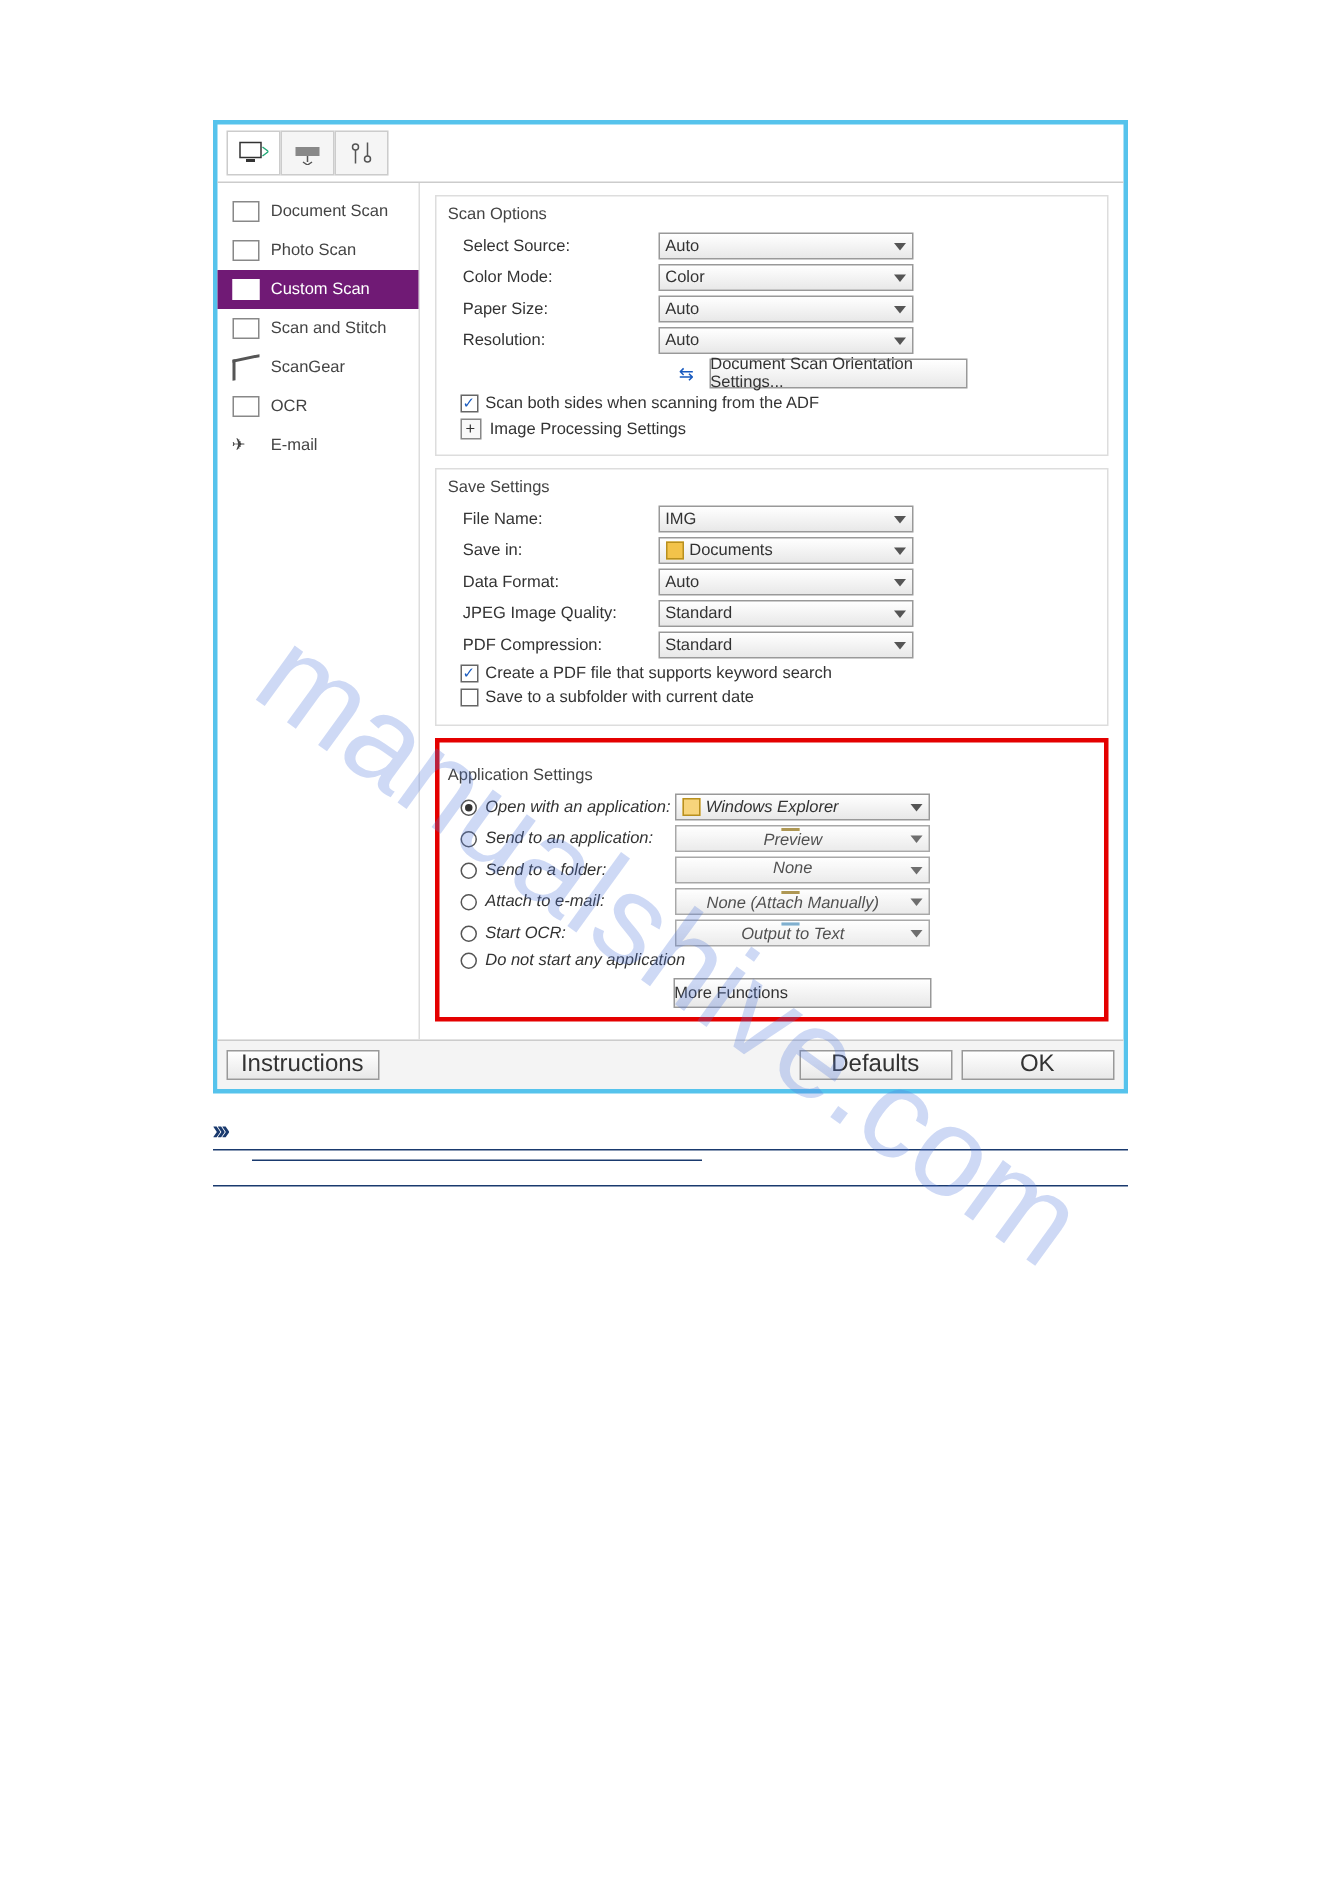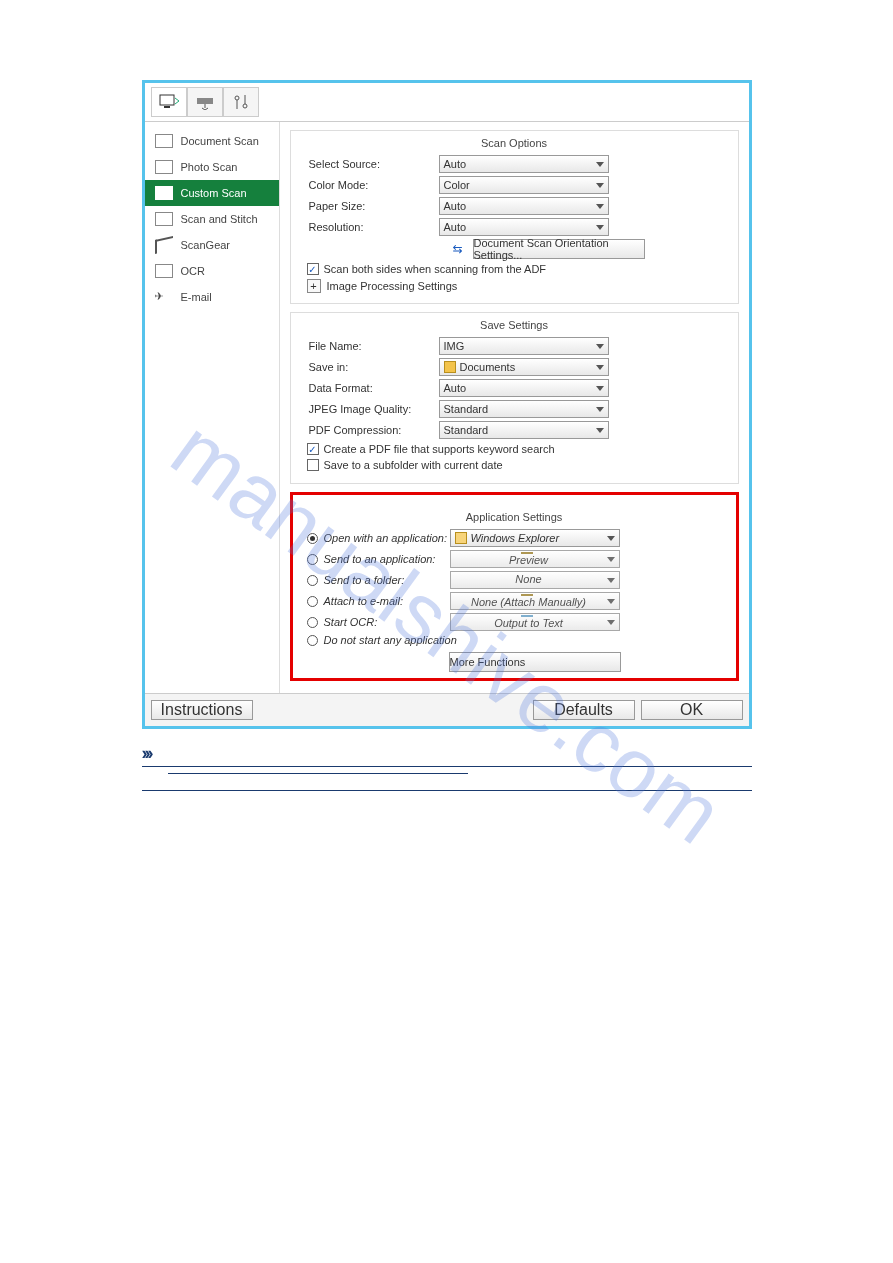--- a/index.html
+++ b/index.html
@@ -6,26 +6,26 @@
   body { margin:0; padding:0; background:#fff; font-family: "Segoe UI", Tahoma, sans-serif; font-size:11px; color:#333; }
   .page { width:893px; height:1263px; position:relative; padding:80px 80px 0 80px;}
   .dialog { border:3px solid #56c3ec; background:#fff; width:610px; margin:0 auto; }
   .titlebar { background:#56c3ec; color:#1a1a1a; text-align:center; padding:4px 0; font-size:12px; }
   .toolbar-top { border-bottom:1px solid #ccc; padding:4px 6px; display:flex; gap:0; }
   .tab-btn { width:36px; height:30px; border:1px solid #ccc; background:#f5f5f5; display:flex; align-items:center; justify-content:center; font-size:14px; }
   .tab-btn.active { background:#fff; }
   .body { display:flex; }
   .sidebar { width:135px; border-right:1px solid #ddd; padding:6px 0; }
   .side-item { display:flex; align-items:center; gap:8px; padding:6px 10px; color:#444; font-size:11px; cursor:default;}
-  .side-item.selected { background:#15803d; color:#fff; }
+  .side-item.selected { background:#701a75; color:#fff; }
   .side-icon { width:18px; height:14px; display:inline-block; border:1px solid #888; background:#fff;}
   .side-item.selected .side-icon { border-color:#fff; }
   .main { flex:1; padding:8px 10px 8px 10px; }
   fieldset.sect { border:1px solid #ddd; margin:0 0 8px 0; padding:6px 8px 8px 8px; }
-  .sect-title { font-size:11px; color:#444; margin-bottom:6px;text-align:center; }
+  .sect-title { font-size:11px; color:#444; margin-bottom:6px; }
   .row { display:flex; align-items:center; margin:3px 0; }
   .lbl { width:140px; padding-left:10px; font-size:11px; color:#333;}
   .dd { flex:0 0 170px; height:18px; border:1px solid #999; background:linear-gradient(#fff,#e8e8e8); font-size:11px; padding:1px 16px 1px 4px; position:relative; display:flex; align-items:center;}
   .dd::after { content:""; position:absolute; right:4px; top:6px; border-left:4px solid transparent; border-right:4px solid transparent; border-top:5px solid #555;}
   .btn { height:20px; border:1px solid #999; background:linear-gradient(#fff,#e8e8e8); font-size:11px; display:flex; align-items:center; }
   .orient-row { display:flex; align-items:center; margin:3px 0 3px 150px; gap:6px;}
   .orient-btn { width:172px; }
   .swap-icon { width:18px; height:14px; font-size:12px; color:#1a5bbf; display:flex; align-items:center; justify-content:center;}
   .chk-row { display:flex; align-items:center; gap:5px; margin:4px 0 4px 8px; font-size:11px;}
   .chk { width:12px; height:12px; border:1px solid #666; background:#fff; display:flex; align-items:center; justify-content:center; font-size:10px; color:#1a5bbf;}

